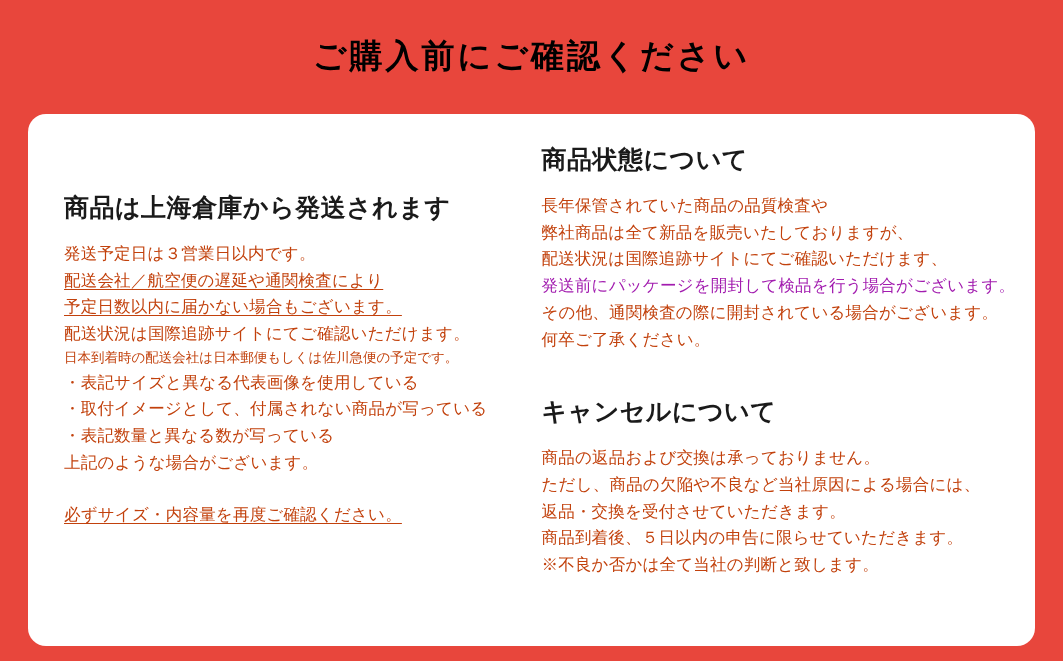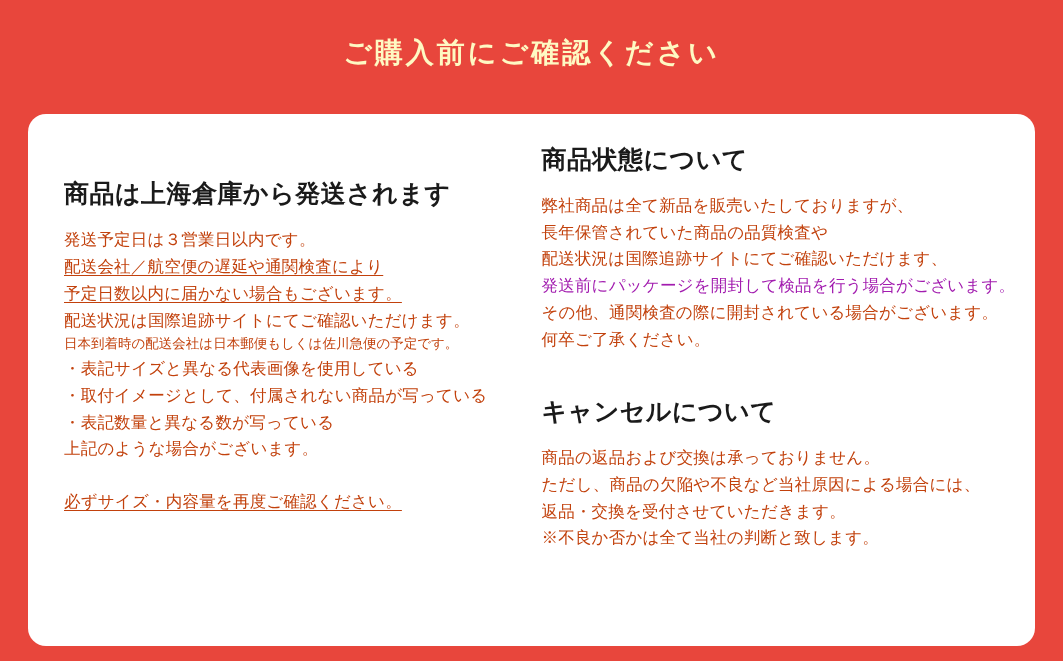--- a/index.html
+++ b/index.html
@@ -15,22 +15,22 @@
   }
   .page {
     position: relative;
     width: 1063px;
     height: 661px;
     background: #e8463c;
     box-sizing: border-box;
   }
   .page-title {
     text-align: center;
-    color: #fef9c3;
-    font-size: 28px;
+    color: #000000;
+    font-size: 33px;
     font-weight: bold;
     letter-spacing: 3px;
     padding-top: 36px;
     line-height: 1.2;
   }
   .card {
     position: absolute;
     left: 28px;
     top: 114px;
     width: 1007px;
@@ -115,33 +115,34 @@
           <div class="line">上記のような場合がございます。</div>
           <div class="line underline gap-top">必ずサイズ・内容量を再度ご確認ください。</div>
         </div>
 
       </div>
 
       <div class="col right">
 
         <div class="sec-block-1">
           <h2 class="sec-title">商品状態について</h2>
+          <div class="line">長年保管されていた商品の品質検査や</div>
           <div class="line">弊社商品は全て新品を販売いたしておりますが、</div>
-          <div class="line">長年保管されていた商品の品質検査や</div>
           <div class="line">配送状況は国際追跡サイトにてご確認いただけます、</div>
           <div class="line red">発送前にパッケージを開封して検品を行う場合がございます。</div>
           <div class="line">その他、通関検査の際に開封されている場合がございます。</div>
           <div class="line">何卒ご了承ください。</div>
         </div>
 
         <div class="sec-block-2">
           <h2 class="sec-title">キャンセルについて</h2>
           <div class="line">商品の返品および交換は承っておりません。</div>
           <div class="line">ただし、商品の欠陥や不良など当社原因による場合には、</div>
           <div class="line">返品・交換を受付させていただきます。</div>
+          <div class="line">商品到着後、５日以内の申告に限らせていただきます。</div>
           <div class="line">※不良か否かは全て当社の判断と致します。</div>
         </div>
 
       </div>
 
     </div>
   </div>
 
 </div>
 

